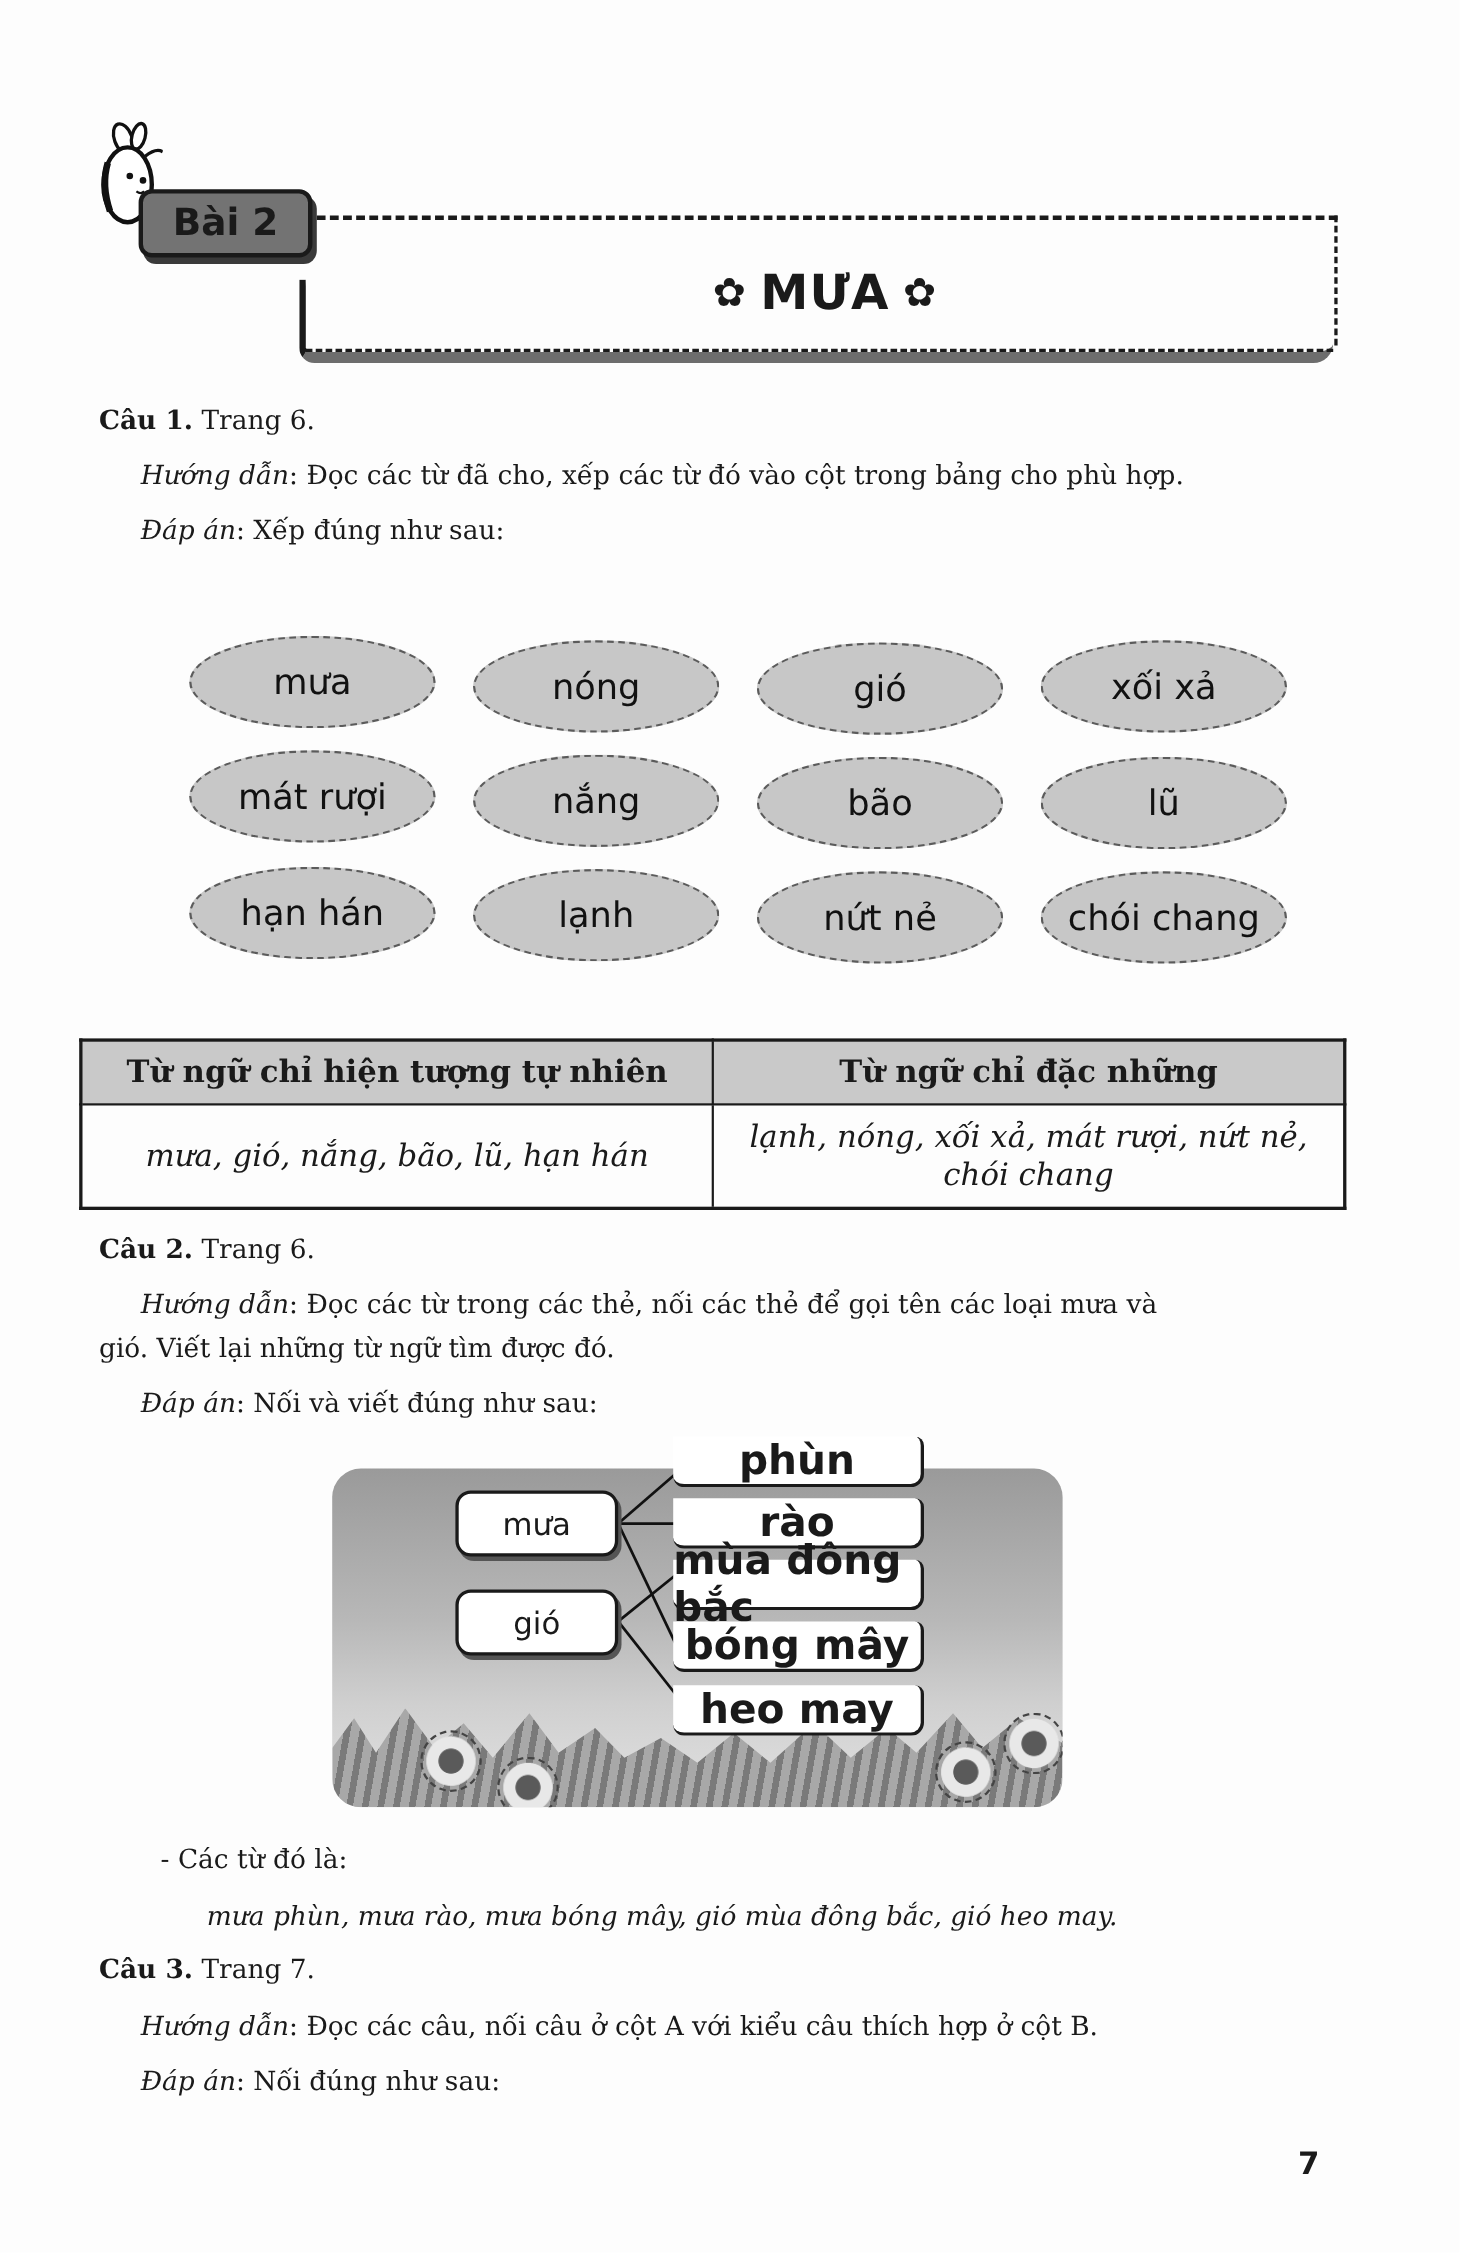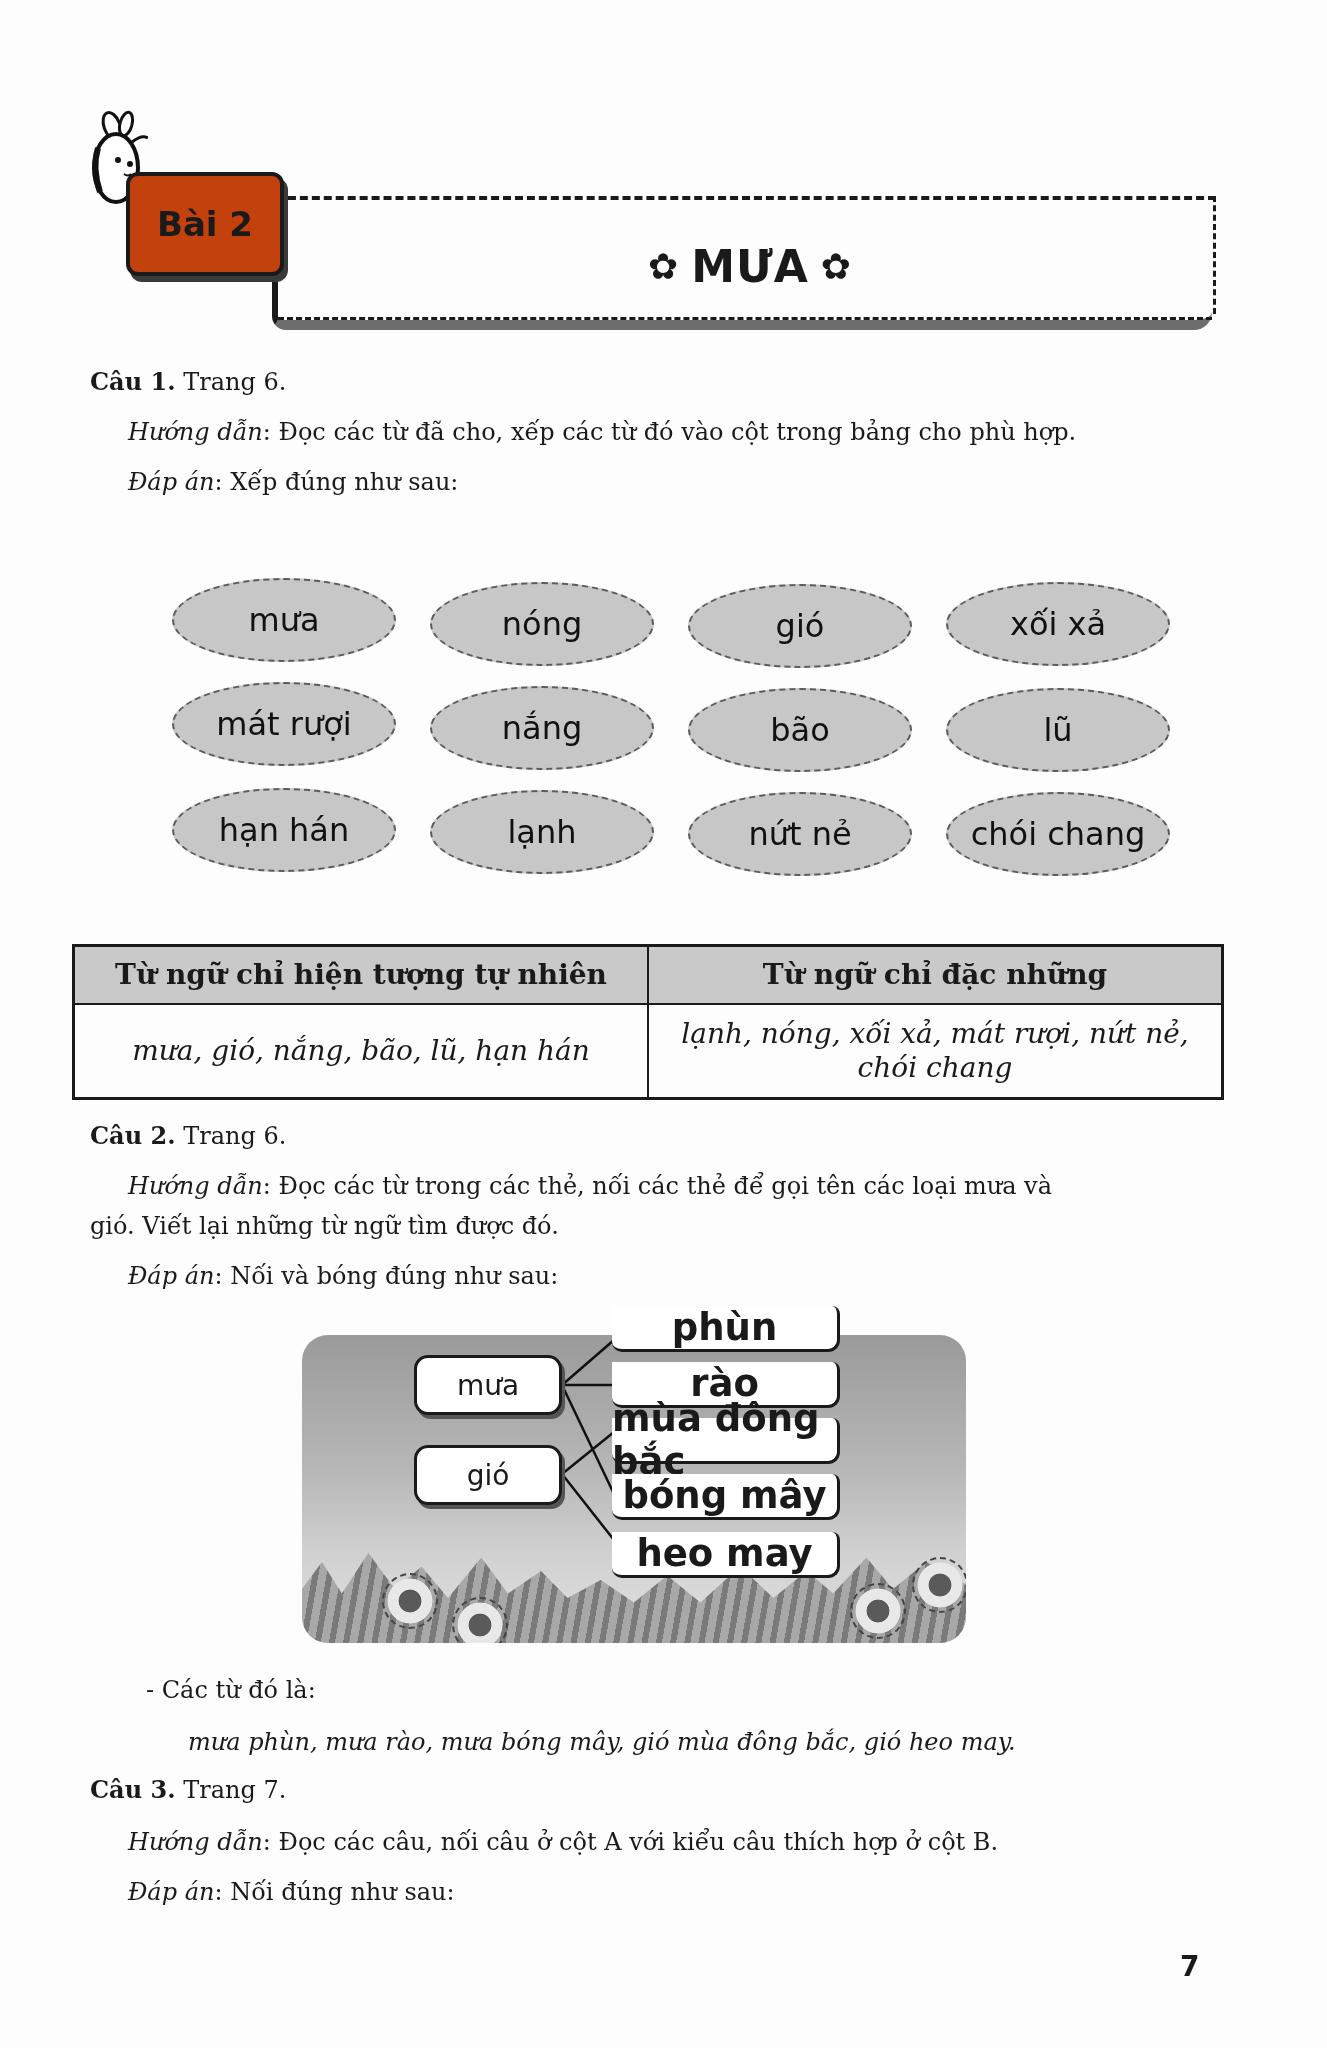--- a/index.html
+++ b/index.html
@@ -10,22 +10,22 @@
       font-family: "DejaVu Serif", "Liberation Serif", serif;
       color: #1a1a1a;
     }
     .page { position: absolute; inset: 0; background: #fdfdfd; }
 
     
     .bee {
       position: absolute; left: 88px; top: 108px; width: 60px; height: 100px;
     }
     .lesson-tab {
-      position: absolute; left: 126px; top: 172px; width: 158px; height: 104px;
-      border: 4px solid #1a1a1a; border-radius: 12px; background: #c2410c;
+      position: absolute; left: 126px; top: 172px; width: 158px; height: 62px;
+      border: 4px solid #1a1a1a; border-radius: 12px; background: #737373;
       box-shadow: 4px 6px 0 #3a3a3a;
       display: flex; align-items: center; justify-content: center;
       font-family: "DejaVu Sans", sans-serif; font-weight: bold; font-size: 34px;
       z-index: 3;
     }
     .title-box {
       position: absolute; left: 276px; top: 196px; width: 940px; height: 118px;
       border-top: 4px dashed #1a1a1a; border-right: 3px dashed #1a1a1a;
       z-index: 1;
     }
@@ -193,21 +193,21 @@
   <div class="txt flush q-heading" style="top:1122px;">
     <b>Câu 2.</b><span> Trang 6.</span>
   </div>
   <div class="txt indent" style="top:1172px;">
     <span class="label-i">Hướng dẫn</span><span>: Đọc các từ trong các thẻ, nối các thẻ để gọi tên các loại mưa và</span>
   </div>
   <div class="txt flush" style="top:1212px;">
     <span>gió. Viết lại những từ ngữ tìm được đó.</span>
   </div>
   <div class="txt indent" style="top:1262px;">
-    <span class="label-i">Đáp án</span><span>: Nối và bóng đúng như sau:</span>
+    <span class="label-i">Đáp án</span><span>: Nối và viết đúng như sau:</span>
   </div>
 
   <div class="scene">
     <div class="grass"></div>
     <div class="flowerpic" style="left:80px;top:238px;"></div>
     <div class="flowerpic" style="left:150px;top:262px;"></div>
     <div class="flowerpic" style="left:548px;top:248px;"></div>
     <div class="flowerpic" style="left:610px;top:222px;"></div>
   </div>
 

